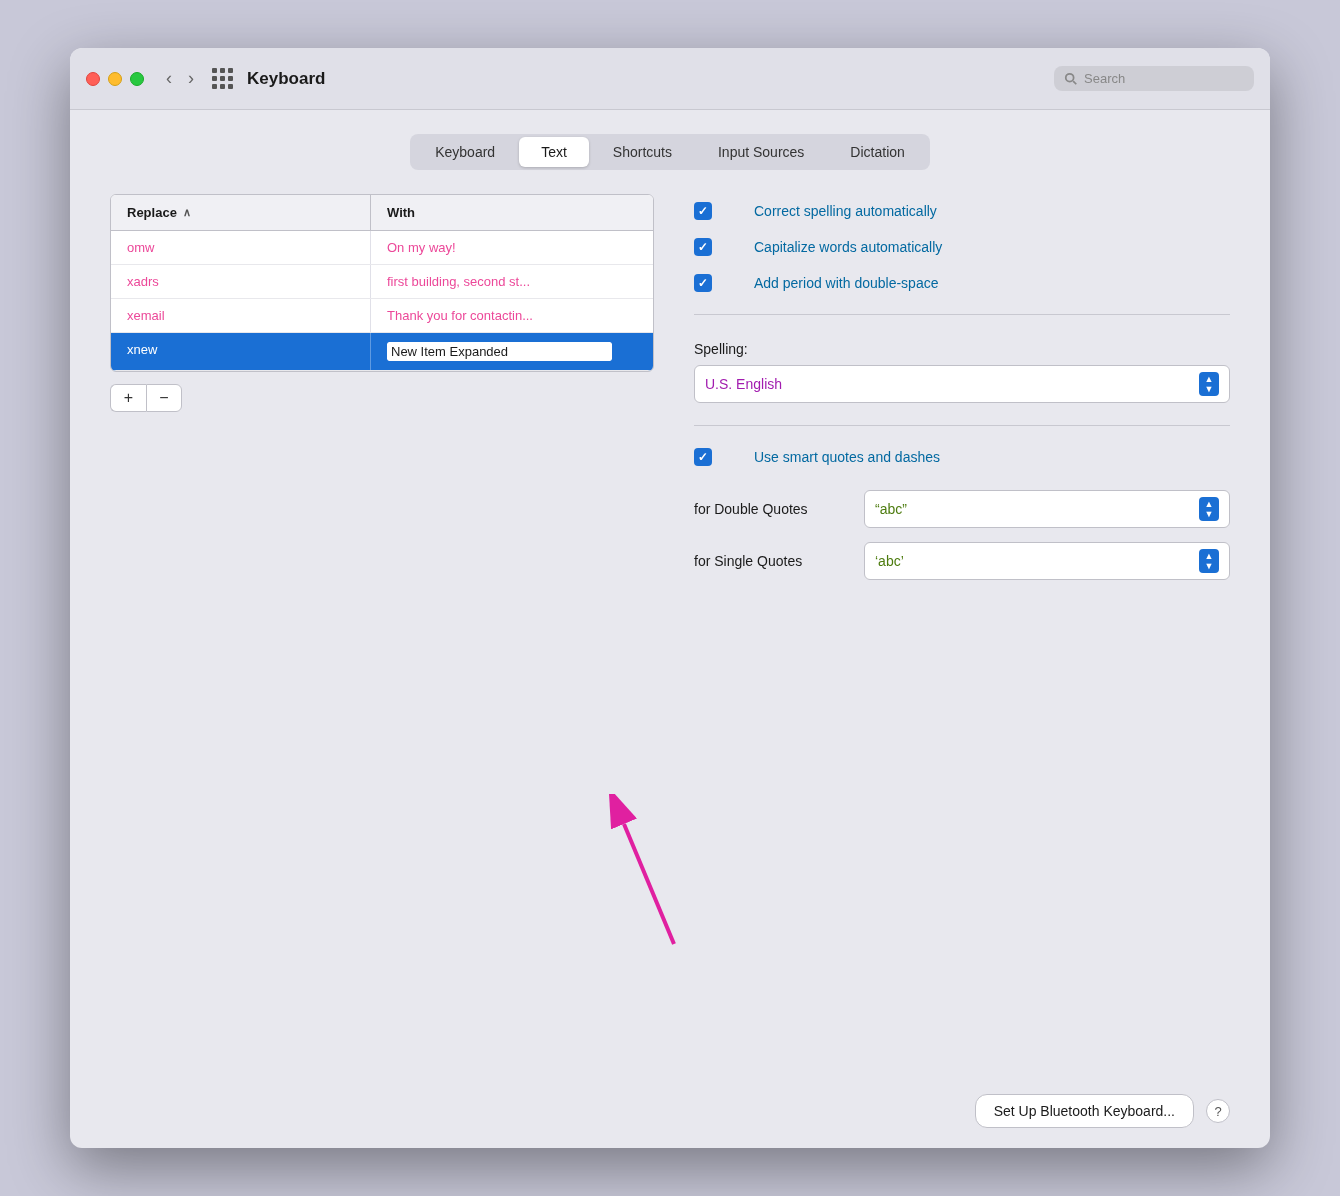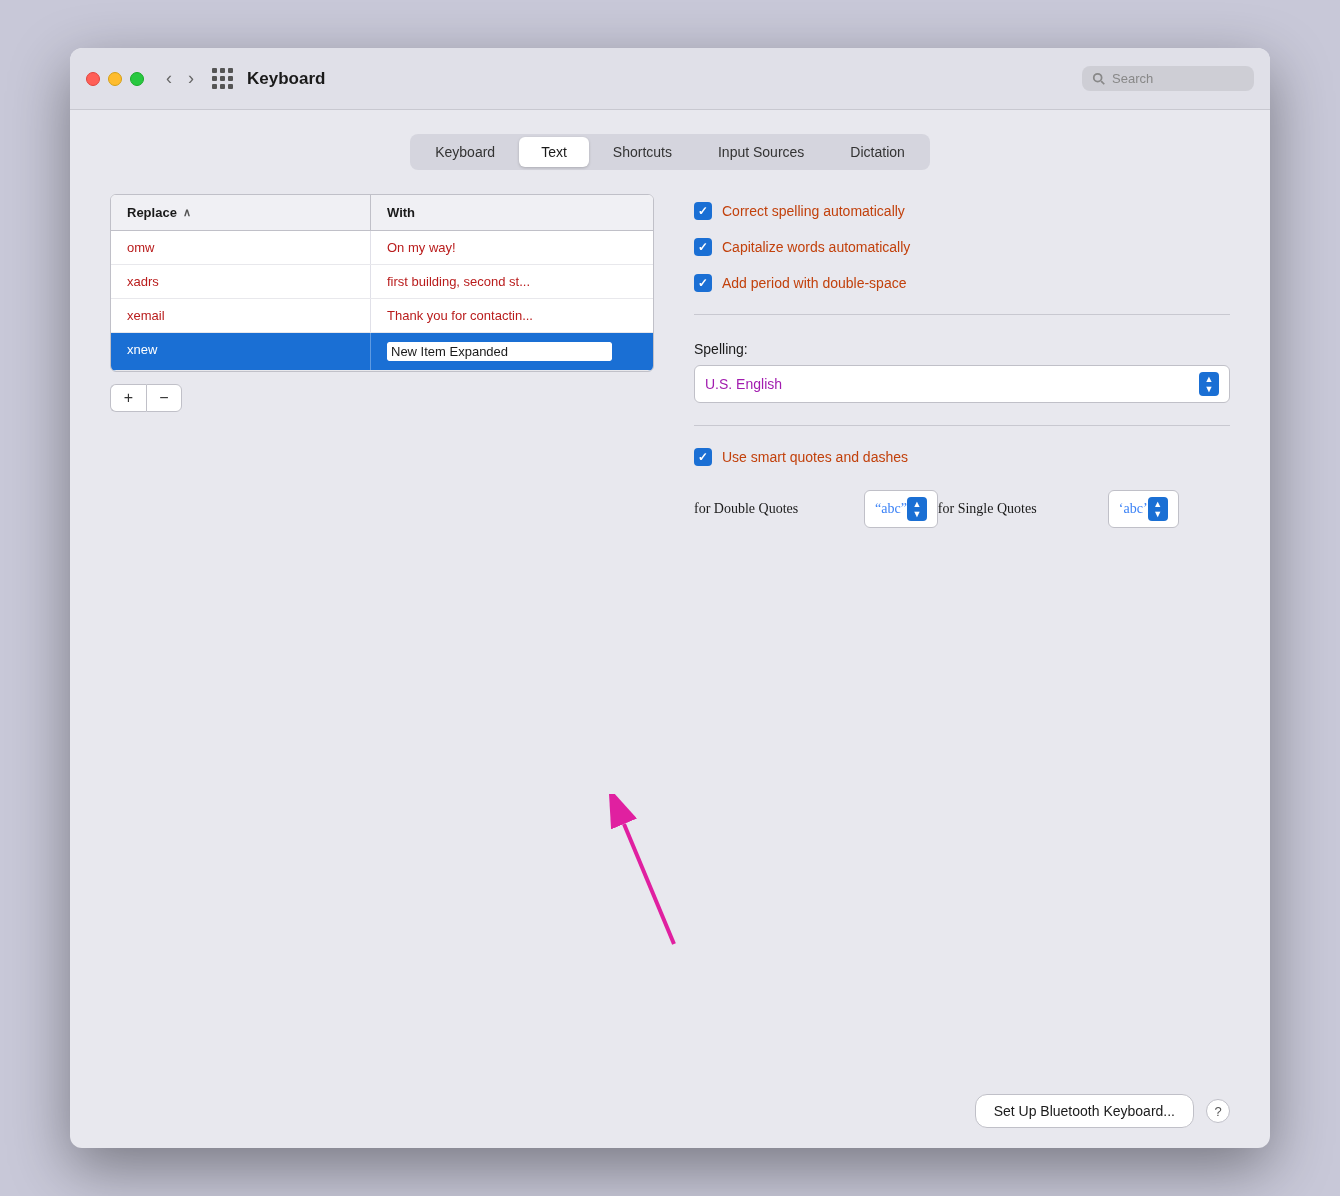--- a/index.html
+++ b/index.html
@@ -79,21 +79,21 @@
       color: #1a1a1a;
       margin-left: 14px;
       flex: 1;
     }
     .search-box {
       display: flex;
       align-items: center;
       background: rgba(0,0,0,0.08);
       border-radius: 8px;
       padding: 5px 10px;
-      width: 172px;
+      width: 200px;
     }
     .search-icon-svg {
       width: 14px;
       height: 14px;
       color: #888;
       margin-right: 6px;
       flex-shrink: 0;
     }
     .search-input {
       background: none;
@@ -187,21 +187,21 @@
       display: flex;
       border-bottom: 1px solid #e8e8ec;
       cursor: pointer;
     }
     .table-row.selected {
       background: #1a6fd4;
     }
     .td {
       padding: 9px 16px;
       font-size: 13px;
-      color: #b91c1c;
+      color: #ec4899;
     }
     .td-replace {
       width: 260px;
       border-right: 1px solid #e0e0e8;
     }
     .table-row.selected .td {
       color: white;
       padding-left: 16px;
     }
     .table-row.selected .td-replace {
@@ -269,21 +269,22 @@
       flex-shrink: 0;
     }
     .checkmark {
       color: white;
       font-size: 12px;
       font-weight: 700;
       line-height: 1;
     }
     .checkbox-label {
       font-size: 14px;
-      color: #c2410c;
+      color: #0369a1;
+      margin-left: 32px;
     }
     .divider {
       height: 1px;
       background: #c8c8d0;
       margin: 4px 0;
     }
     .spelling-row {
       display: flex;
       align-items: center;
       gap: 12px;
@@ -320,23 +321,23 @@
       justify-content: center;
       gap: 1px;
     }
     .stepper-arrow {
       color: white;
       font-size: 9px;
       line-height: 1;
     }
     .smart-quotes-section {
       display: flex;
-      flex-direction: row;
+      flex-direction: column;
+      gap: 14px;
       margin-top: 6px;
-      font-family: Liberation Serif, serif;
     }
     .quotes-row {
       display: flex;
       align-items: center;
       gap: 10px;
     }
     .quotes-label {
       font-size: 14px;
       color: #1a1a1a;
       white-space: nowrap;
@@ -348,21 +349,21 @@
       background: white;
       border: 1px solid #c0c0c8;
       border-radius: 6px;
       padding: 6px 10px;
       flex: 1;
       justify-content: space-between;
       cursor: pointer;
     }
     .quotes-value {
       font-size: 14px;
-      color: #3b82f6;
+      color: #4d7c0f;
     }
     .bottom-bar {
       display: flex;
       justify-content: flex-end;
       align-items: center;
       padding: 16px 40px 20px;
       gap: 12px;
     }
     .setup-btn {
       background: white;

